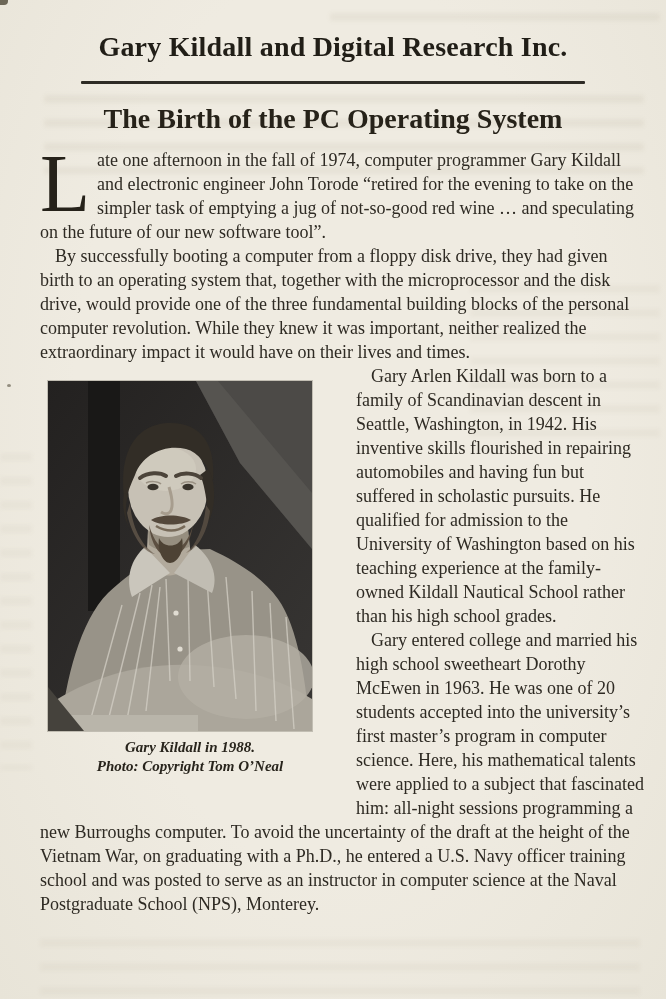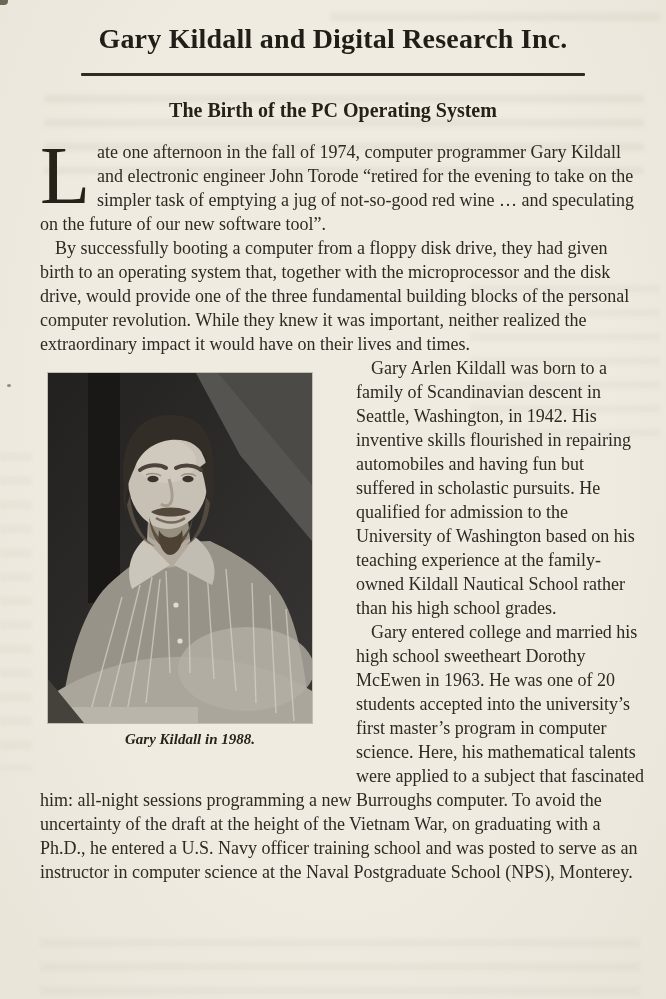--- a/index.html
+++ b/index.html
@@ -30,31 +30,31 @@
   .bleed.b1{left:330px;top:0;width:330px;height:30px;}
   .bleed.b2{left:44px;top:82px;width:600px;height:92px;}
   .bleed.b3{left:470px;top:272px;width:190px;height:168px;opacity:.4;}
   .bleed.b4{left:40px;top:926px;width:600px;height:70px;opacity:.4;}
   .bleed.b5{left:0;top:440px;width:32px;height:330px;opacity:.35;}
   .speck{position:absolute;background:#56503f;border-radius:50%;pointer-events:none;}
   .speck.s1{left:0;top:0;width:8px;height:5px;border-radius:0 0 4px 0;opacity:.85;}
   .speck.s2{left:7px;top:384px;width:4px;height:3px;opacity:.6;}
   .speck.s3{left:304px;top:708px;width:2px;height:5px;opacity:.5;}
 
-  header{position:relative;text-align:center;padding-top:22px;}
+  header{position:relative;text-align:center;padding-top:22px;margin-top:8px;}
   h1{
     margin:0;font-size:28px;line-height:34px;font-weight:700;
     color:#211e17;letter-spacing:.2px;
   }
   .rule{
     width:504px;height:3px;background:#2e2b25;
     margin:17px auto 0 auto;border-radius:1px;
   }
   h2{
-    margin:21px 0 0 0;font-size:20px;line-height:27px;font-weight:700;color:#262219;
+    margin:21px 0 0 0;font-size:28px;line-height:27px;font-weight:700;color:#262219;
   }
   .byline{
     margin-top:7px;font-size:18px;line-height:22px;font-weight:700;color:#262219;
   }
 
   .article{
     position:relative;
     margin-top:16px;
     padding:0 22px 0 40px;
     font-size:18px;line-height:24px;
@@ -186,20 +186,21 @@
 
           <path d="M82,122 C84,148 95,166 107,173 C94,171 83,152 79,132 Z" fill="#6a5d4e" opacity="0.7"></path>
           <path d="M158,124 C156,148 148,164 138,172 C150,168 160,150 162,130 Z" fill="#6a5d4e" opacity="0.6"></path>
 
           <circle cx="128" cy="232" r="2.6" fill="#e0dcd2"></circle>
           <circle cx="132" cy="268" r="2.6" fill="#e0dcd2"></circle>
         </svg>
       </div>
       <figcaption>
         <span>Gary Kildall in 1988.</span>
+        <span>Photo: Copyright Tom O’Neal</span>
       </figcaption>
     </figure>
 
     <p class="indent">Gary Arlen Kildall was born to a family of Scandinavian descent in Seattle, Washington, in 1942. His inventive skills flourished in repairing automobiles and having fun but suffered in scholastic pursuits. He qualified for admission to the University of Washington based on his teaching experience at the family-owned Kildall Nautical School rather than his high school grades.</p>
 
     <p class="indent">Gary entered college and married his high school sweetheart Dorothy McEwen in 1963. He was one of 20 students accepted into the university’s first master’s program in computer science. Here, his mathematical talents were applied to a subject that fascinated him: all-night sessions programming a new Burroughs computer. To avoid the uncertainty of the draft at the height of the Vietnam War, on graduating with a Ph.D., he entered a U.S. Navy officer training school and was posted to serve as an instructor in computer science at the Naval Postgraduate School (NPS), Monterey.</p>
 
   </div>
 </div>
 

